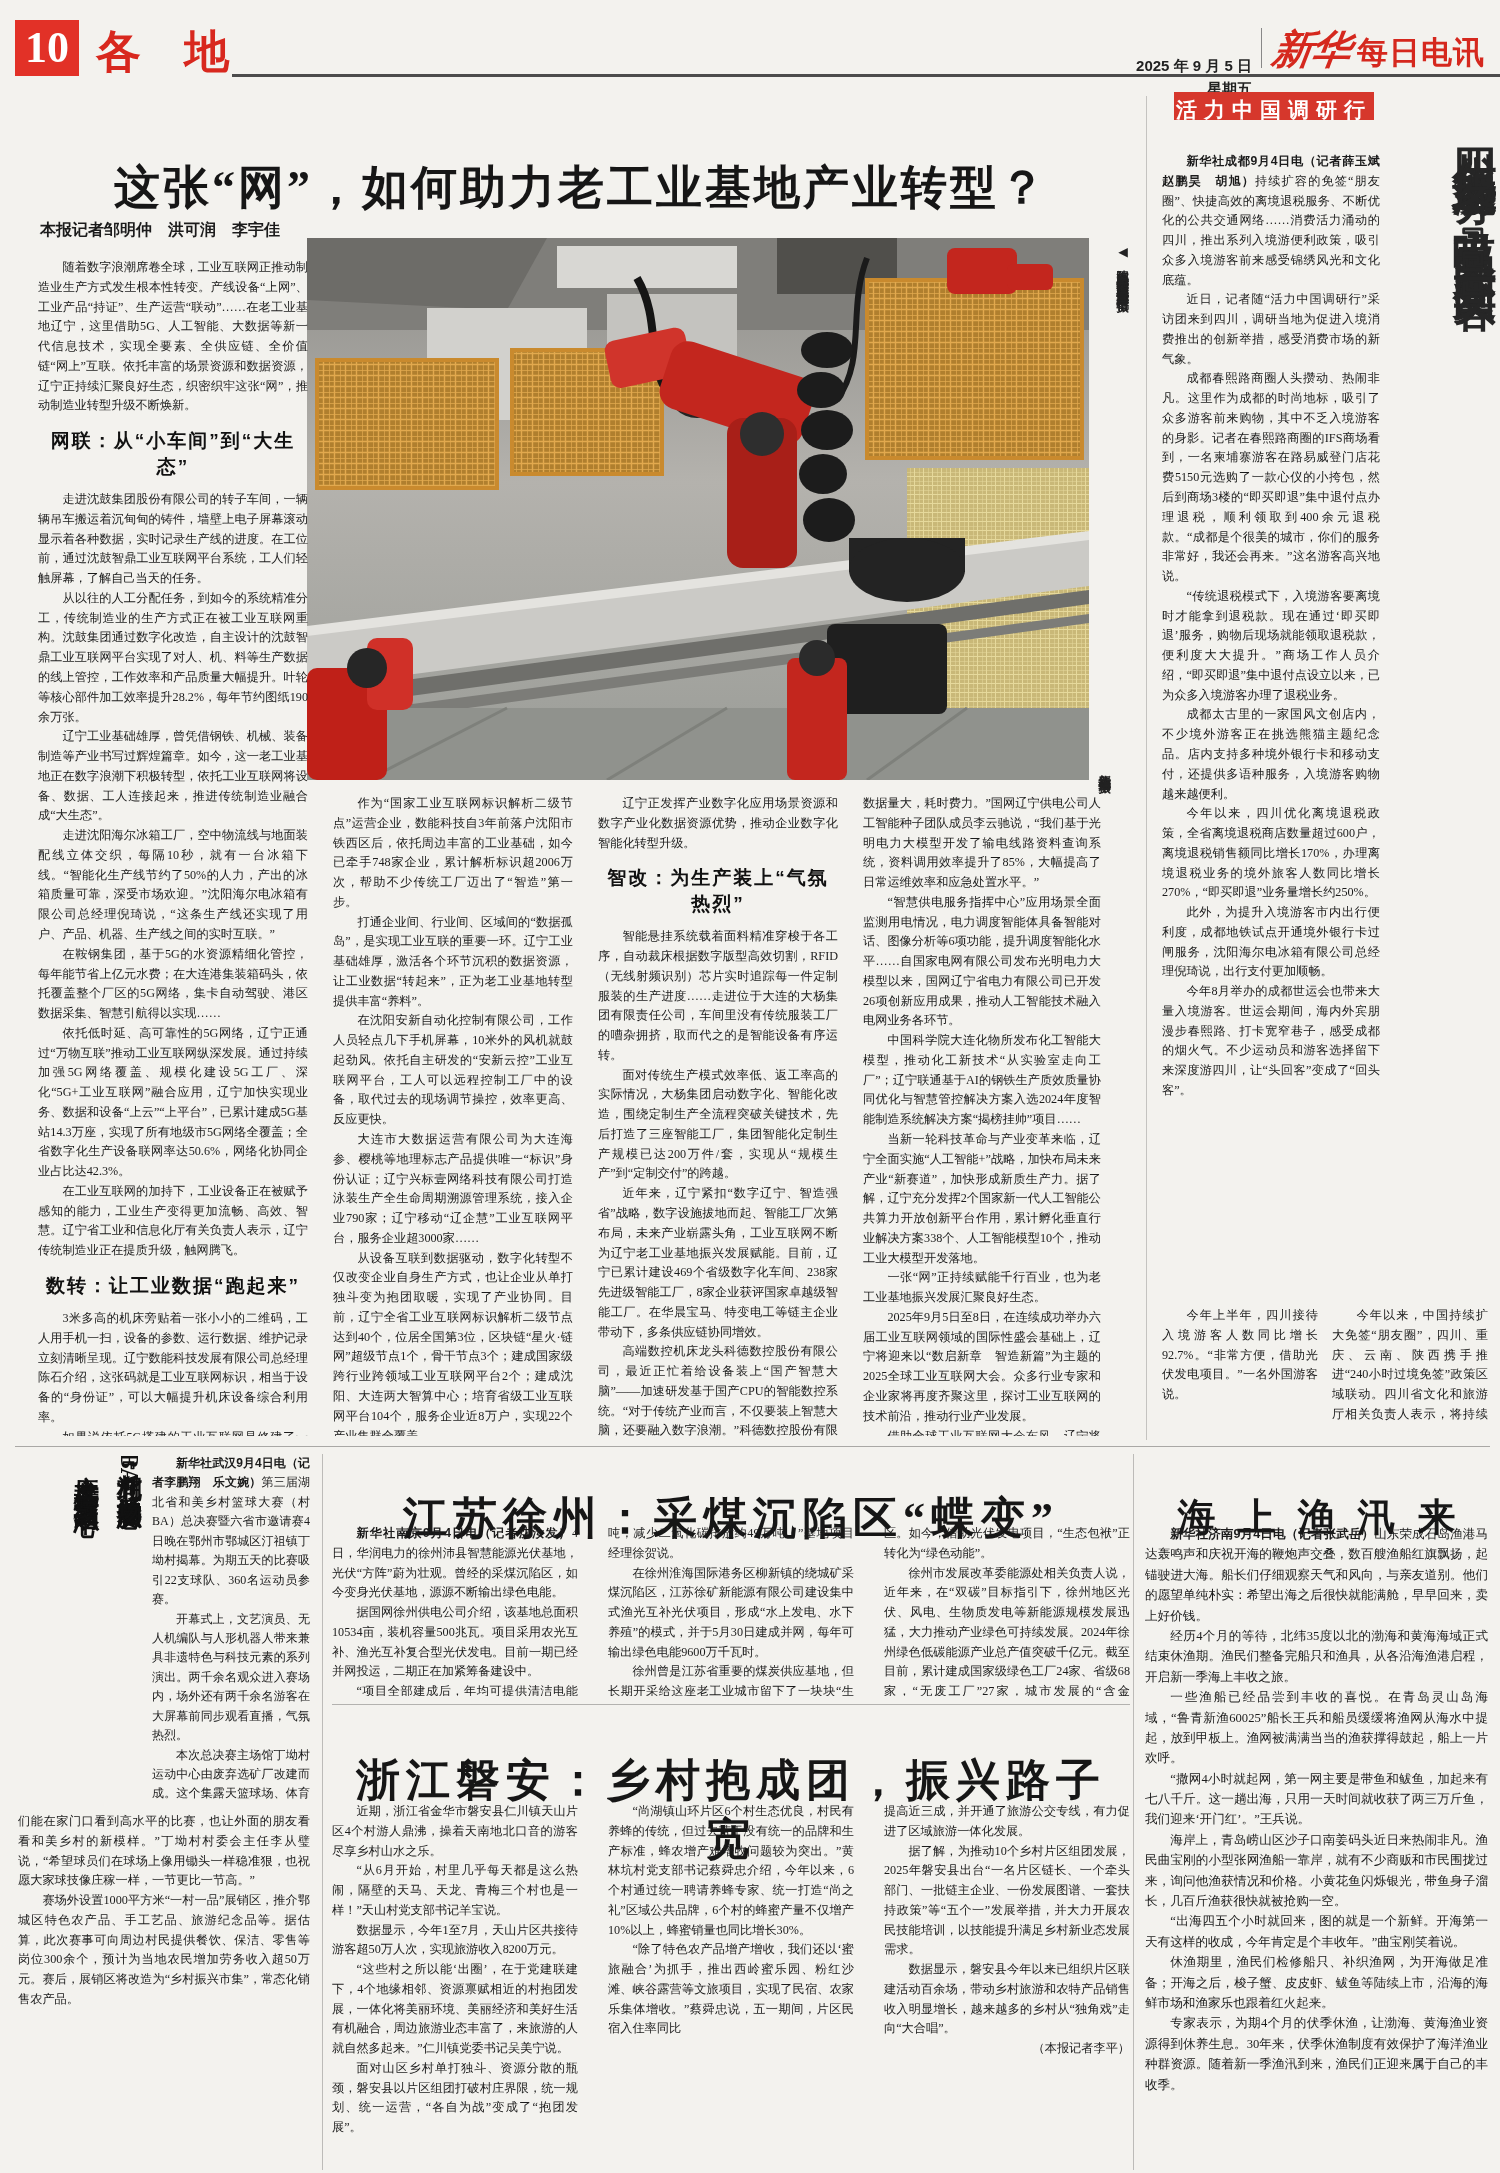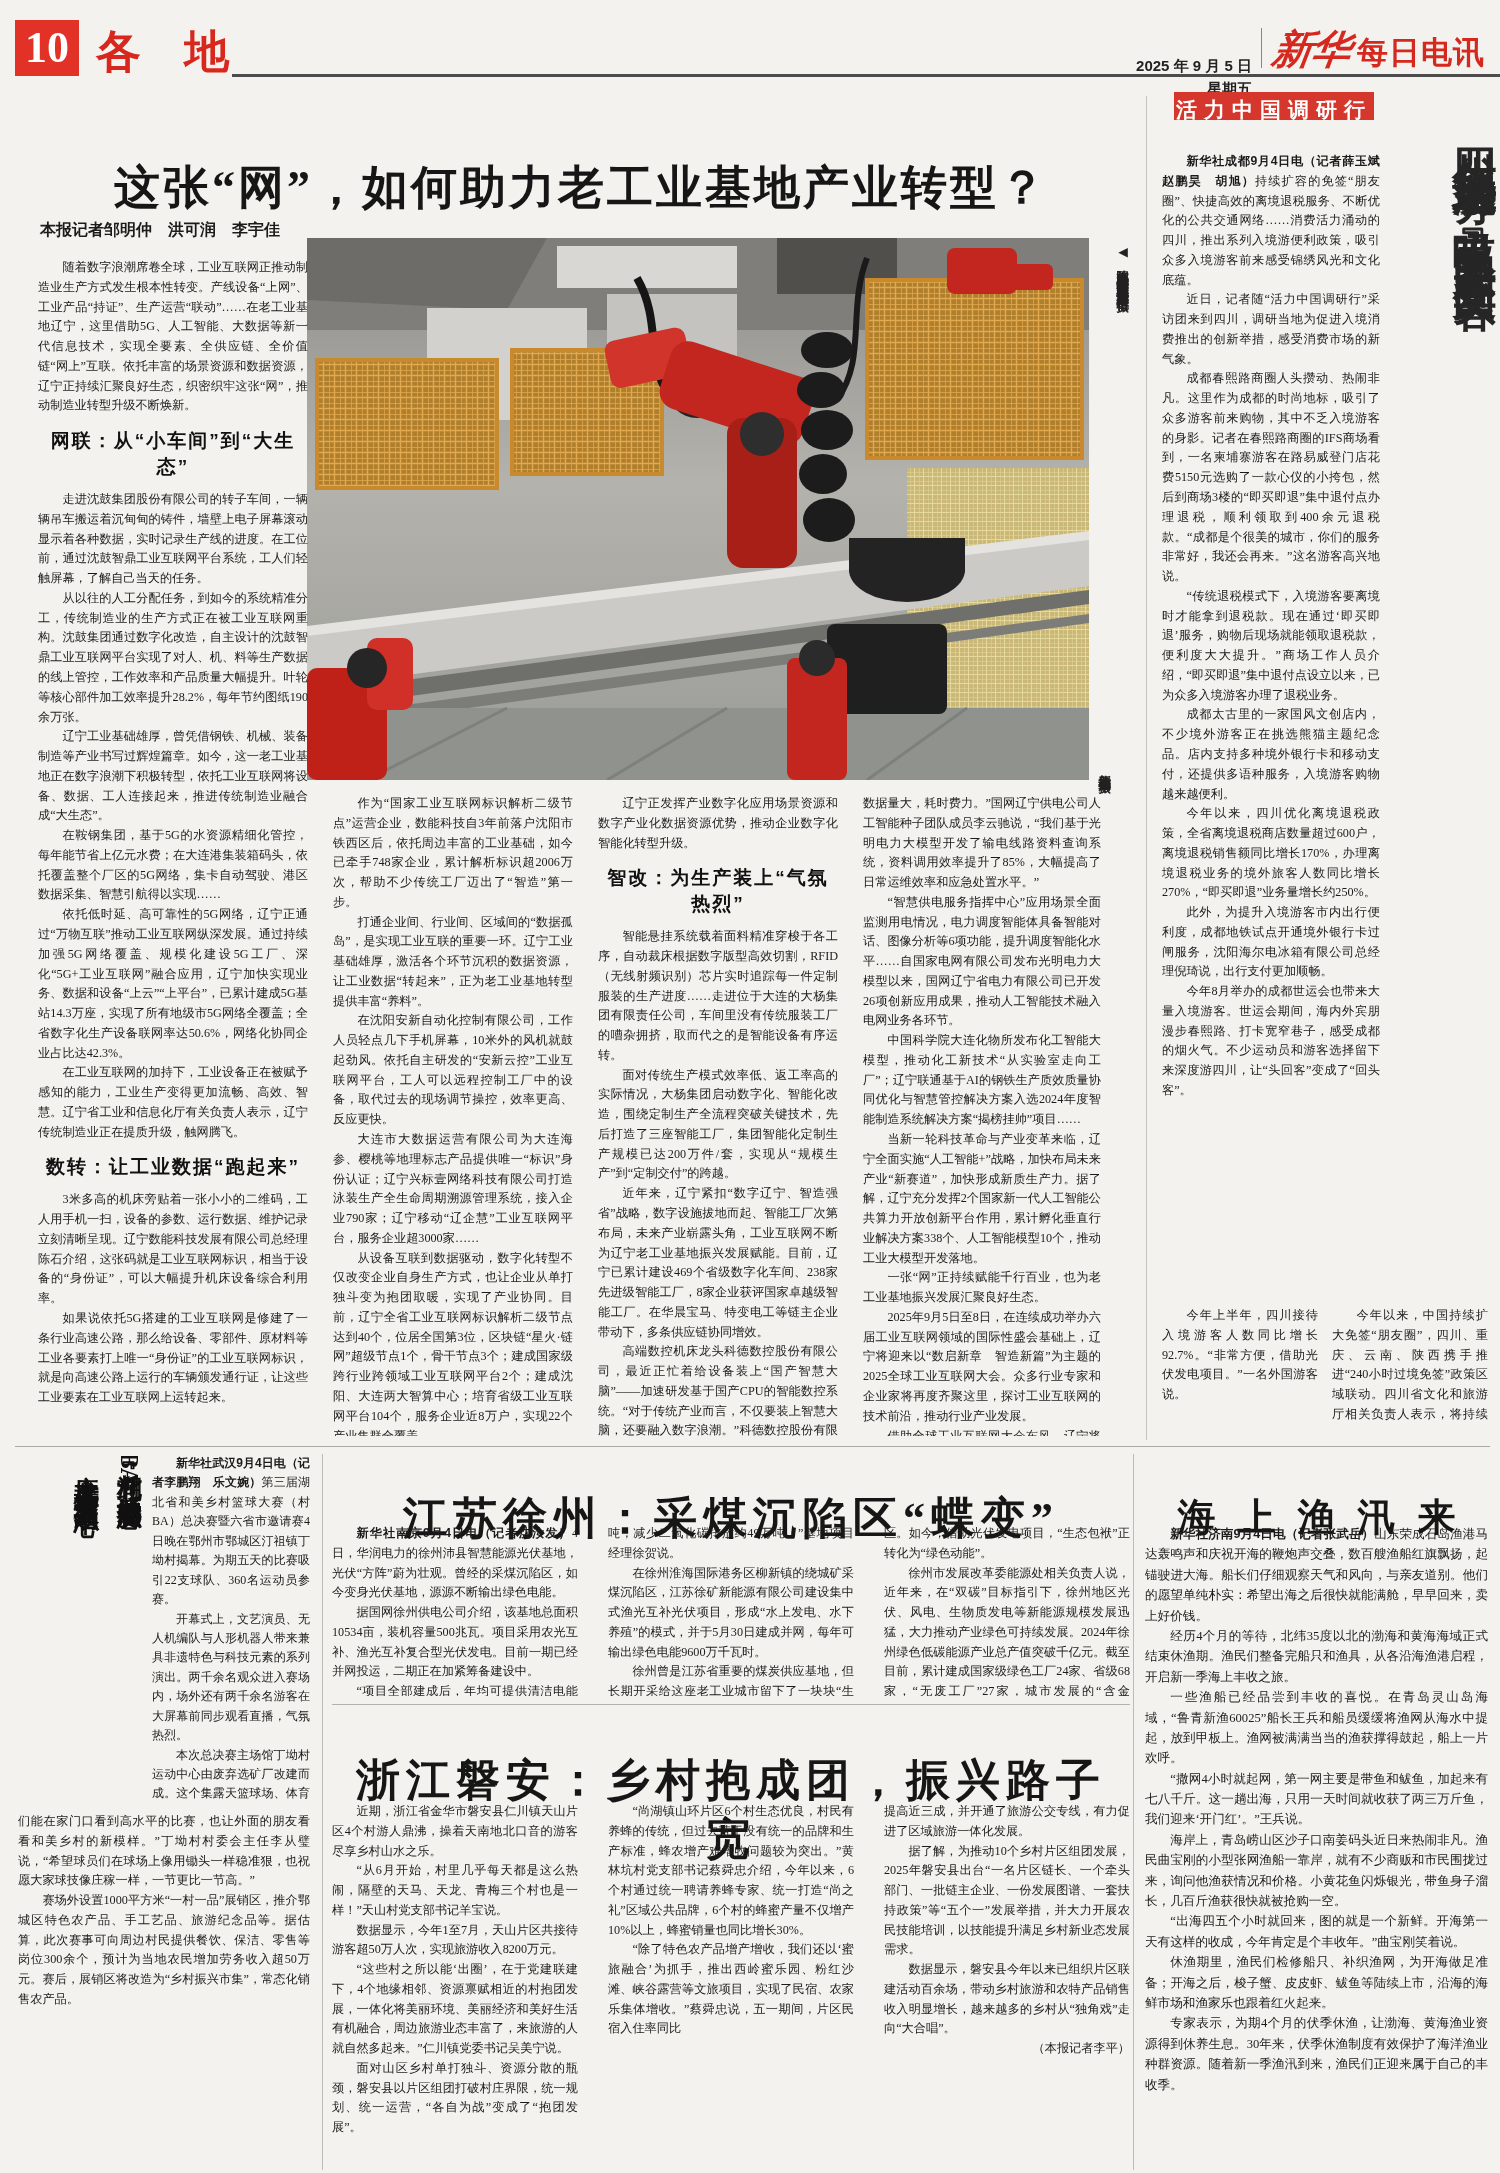--- a/index.html
+++ b/index.html
@@ -177,20 +177,21 @@
       <span class="cap1">◀沈阳新松机器人股份有限公司的工业机器人生产车间（八月二十七日摄）。</span>
       <span class="cap2">新华社记者周华摄</span>
     </div>
 
     <div class="bodycol col1">
         <p>随着数字浪潮席卷全球，工业互联网正推动制造业生产方式发生根本性转变。产线设备“上网”、工业产品“持证”、生产运营“联动”……在老工业基地辽宁，这里借助5G、人工智能、大数据等新一代信息技术，实现全要素、全供应链、全价值链“网上”互联。依托丰富的场景资源和数据资源，辽宁正持续汇聚良好生态，织密织牢这张“网”，推动制造业转型升级不断焕新。</p>
         <div class="subhead">网联：从“小车间”到“大生态”</div>
         <p>走进沈鼓集团股份有限公司的转子车间，一辆辆吊车搬运着沉甸甸的铸件，墙壁上电子屏幕滚动显示着各种数据，实时记录生产线的进度。在工位前，通过沈鼓智鼎工业互联网平台系统，工人们轻触屏幕，了解自己当天的任务。</p>
         <p>从以往的人工分配任务，到如今的系统精准分工，传统制造业的生产方式正在被工业互联网重构。沈鼓集团通过数字化改造，自主设计的沈鼓智鼎工业互联网平台实现了对人、机、料等生产数据的线上管控，工作效率和产品质量大幅提升。叶轮等核心部件加工效率提升28.2%，每年节约图纸190余万张。</p>
         <p>辽宁工业基础雄厚，曾凭借钢铁、机械、装备制造等产业书写过辉煌篇章。如今，这一老工业基地正在数字浪潮下积极转型，依托工业互联网将设备、数据、工人连接起来，推进传统制造业融合成“大生态”。</p>
+        <p>走进沈阳海尔冰箱工厂，空中物流线与地面装配线立体交织，每隔10秒，就有一台冰箱下线。“智能化生产线节约了50%的人力，产出的冰箱质量可靠，深受市场欢迎。”沈阳海尔电冰箱有限公司总经理倪琦说，“这条生产线还实现了用户、产品、机器、生产线之间的实时互联。”</p>
         <p>在鞍钢集团，基于5G的水资源精细化管控，每年能节省上亿元水费；在大连港集装箱码头，依托覆盖整个厂区的5G网络，集卡自动驾驶、港区数据采集、智慧引航得以实现……</p>
         <p>依托低时延、高可靠性的5G网络，辽宁正通过“万物互联”推动工业互联网纵深发展。通过持续加强5G网络覆盖、规模化建设5G工厂、深化“5G+工业互联网”融合应用，辽宁加快实现业务、数据和设备“上云”“上平台”，已累计建成5G基站14.3万座，实现了所有地级市5G网络全覆盖；全省数字化生产设备联网率达50.6%，网络化协同企业占比达42.3%。</p>
         <p>在工业互联网的加持下，工业设备正在被赋予感知的能力，工业生产变得更加流畅、高效、智慧。辽宁省工业和信息化厅有关负责人表示，辽宁传统制造业正在提质升级，触网腾飞。</p>
         <div class="subhead">数转：让工业数据“跑起来”</div>
         <p>3米多高的机床旁贴着一张小小的二维码，工人用手机一扫，设备的参数、运行数据、维护记录立刻清晰呈现。辽宁数能科技发展有限公司总经理陈石介绍，这张码就是工业互联网标识，相当于设备的“身份证”，可以大幅提升机床设备综合利用率。</p>
         <p>如果说依托5G搭建的工业互联网是修建了一条行业高速公路，那么给设备、零部件、原材料等工业各要素打上唯一“身份证”的工业互联网标识，就是向高速公路上运行的车辆颁发通行证，让这些工业要素在工业互联网上运转起来。</p>
       </div>
     <div class="bodycol col2">
         <p>作为“国家工业互联网标识解析二级节点”运营企业，数能科技自3年前落户沈阳市铁西区后，依托周边丰富的工业基础，如今已牵手748家企业，累计解析标识超2006万次，帮助不少传统工厂迈出了“智造”第一步。</p>
         <p>打通企业间、行业间、区域间的“数据孤岛”，是实现工业互联的重要一环。辽宁工业基础雄厚，激活各个环节沉积的数据资源，让工业数据“转起来”，正为老工业基地转型提供丰富“养料”。</p>

